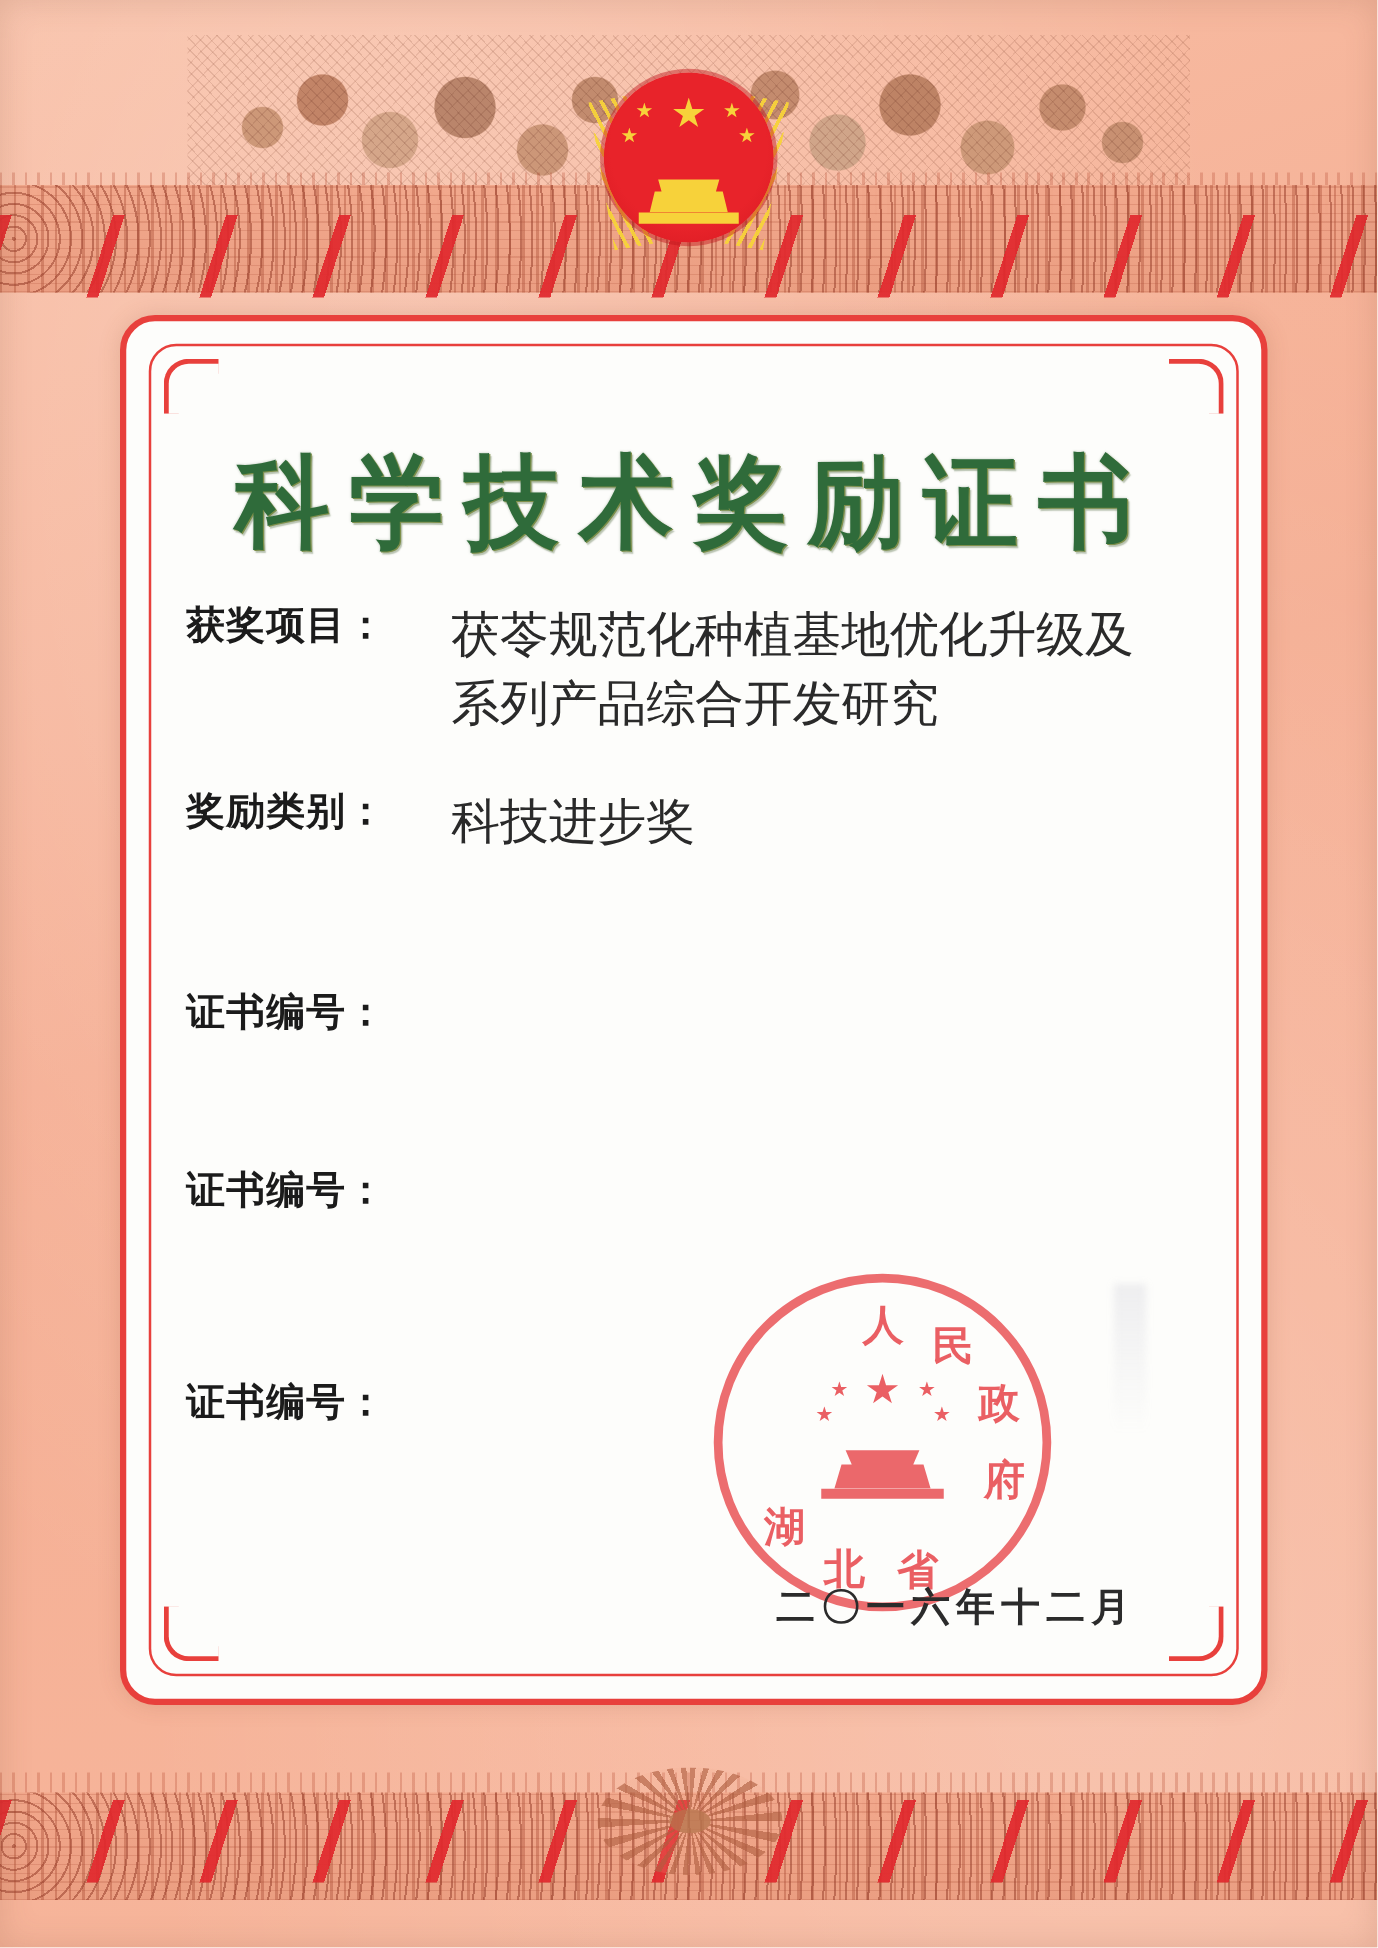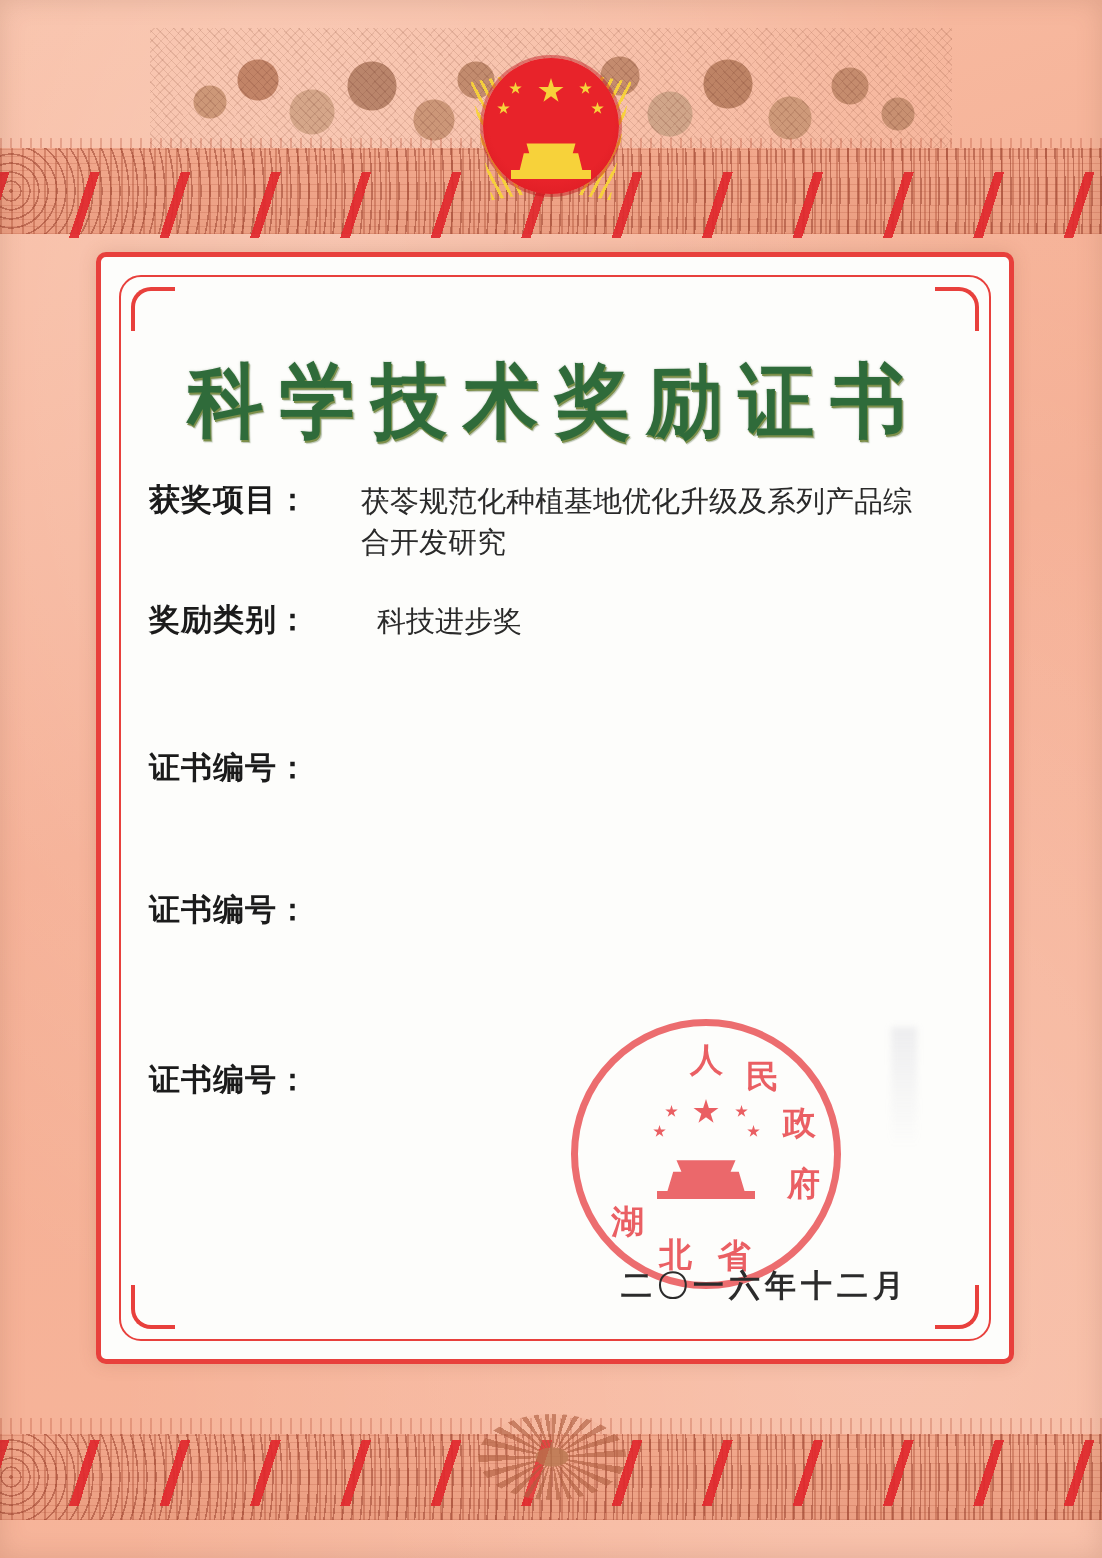--- a/index.html
+++ b/index.html
@@ -192,21 +192,21 @@
   .emblem .s4 { left: 118px; top: 50px; }
 
   
   .card-outer {
     position: absolute;
     left: 96px;
     top: 252px;
     width: 908px;
     height: 1102px;
     border: 5px solid #e8403c;
-    border-radius: 10px;
+    border-radius: 28px;
     background: #fdfdfb;
     box-shadow: 0 0 18px rgba(140,70,50,0.18);
   }
   .card-inner {
     position: absolute;
     left: 18px;
     top: 18px;
     right: 18px;
     bottom: 18px;
     border: 2px solid #e8403c;
@@ -257,29 +257,29 @@
     font-family: "DejaVu Sans", "Liberation Sans", sans-serif;
     font-size: 31px;
     font-weight: 700;
     color: #1b1b1b;
     letter-spacing: 1px;
     white-space: nowrap;
   }
   .field .value {
     flex: 1 1 auto;
     font-family: "DejaVu Sans", "Liberation Sans", sans-serif;
-    font-size: 29px;
+    font-size: 39px;
     font-weight: 400;
     color: #2a2a2a;
     line-height: 1.42;
     padding-top: 2px;
   }
   .field.project { margin-bottom: 36px; }
   .field.project .value { max-width: 560px; }
-  .field.category { margin-bottom: 104px; gap: 16px; }
+  .field.category { margin-bottom: 104px; }
   .field.grade { margin-bottom: 100px; }
   .field.unit { margin-bottom: 128px; }
   .field.serial { margin-bottom: 0; }
   .field.serial .value {
     font-family: "DejaVu Sans", "Liberation Sans", sans-serif;
     font-size: 30px;
     letter-spacing: 0.5px;
   }
 
   

